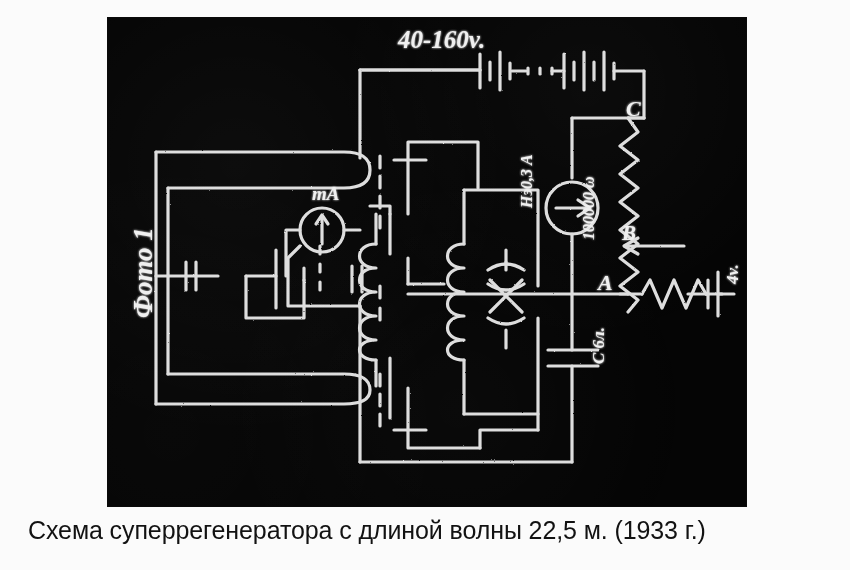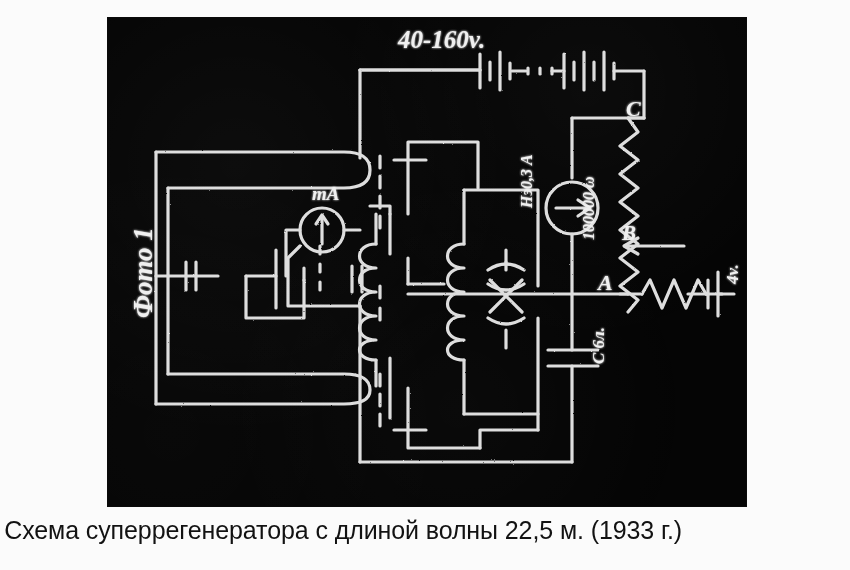--- a/index.html
+++ b/index.html
@@ -28,27 +28,28 @@
       radial-gradient(circle at 55% 80%, rgba(255,255,255,0.025), transparent 45%),
       radial-gradient(circle at 10% 85%, rgba(255,255,255,0.02), transparent 40%);
     pointer-events:none;
   }
   .photo svg{position:absolute;left:0;top:0;}
 
   
   .caption{
     position:absolute;
     left:0;top:516px;width:682px;
-    text-align:right;
+    text-align:left;
     font-size:25px;
     font-weight:400;
     color:#121212;
     letter-spacing:-0.1px;
     font-family:"Liberation Sans", sans-serif;
     white-space:nowrap;
+    padding-left:28px;
   }
 </style>
 </head>
 <body>
 
 <div id="page">
 
   <div class="photo">
     <svg width="638" height="488" viewBox="0 0 638 488">
       <defs>

